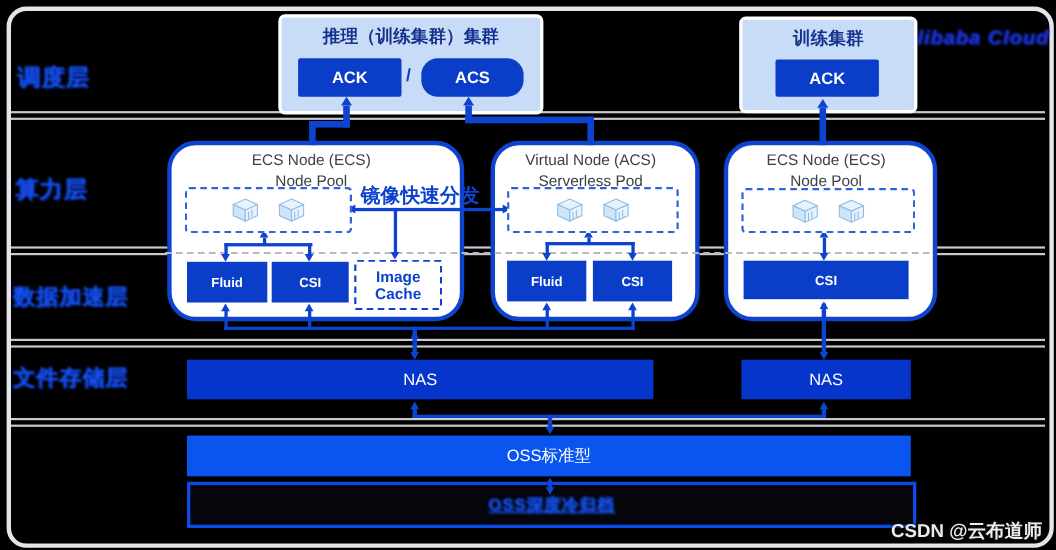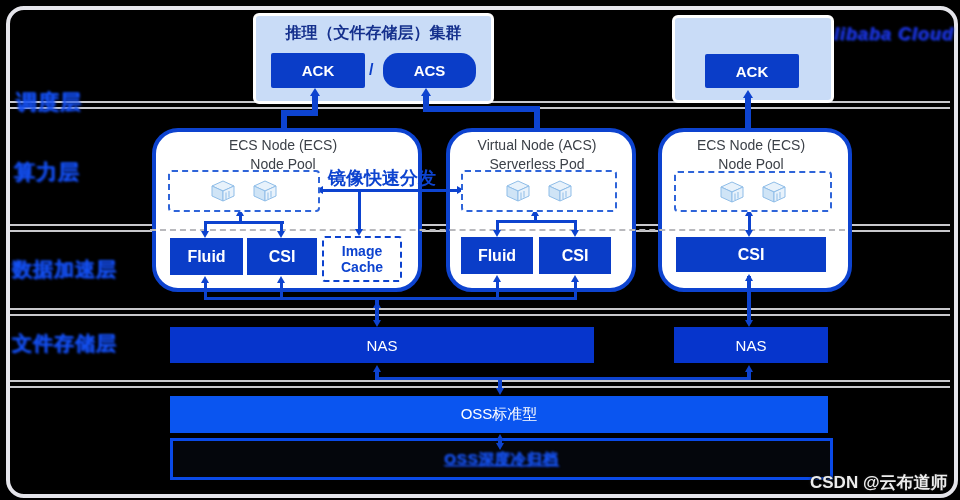--- a/index.html
+++ b/index.html
@@ -24,21 +24,21 @@
   .glitch{filter:blur(0.8px);text-shadow:1px 1px 0 rgba(20,70,240,.55),-1px 0 0 rgba(20,70,240,.35);letter-spacing:1px;}
   
   .cluster{position:absolute;background:var(--panel);border:3px solid #fff;border-radius:6px;z-index:10;}
   .cluster-title{position:absolute;left:0;right:0;top:7px;text-align:center;color:#15308d;font-weight:bold;font-size:16px;z-index:11;}
   .clu-btn{position:absolute;height:35px;background:var(--btn);color:#fff;font-weight:bold;font-size:15px;display:flex;align-items:center;justify-content:center;border-radius:2px;z-index:11;text-align:center;}
   .slash{position:absolute;color:#0a3dc8;font-weight:bold;font-size:16px;z-index:11;}
   
   .node{position:absolute;background:#fff;border:4px solid var(--blue);border-radius:26px;z-index:10;}
   .node-title{position:absolute;left:0;right:0;text-align:center;color:#3c4148;font-size:14px;line-height:19px;z-index:11;}
   .pod{position:absolute;border:2px dashed #2e64d9;border-radius:4px;background:#fff;display:flex;align-items:center;justify-content:center;gap:18px;z-index:14;}
-  .comp{position:absolute;background:var(--btn);color:#fff;font-weight:bold;font-size:16px;display:flex;align-items:center;justify-content:center;z-index:14;}
+  .comp{position:absolute;background:var(--btn);color:#fff;font-weight:bold;font-size:12px;display:flex;align-items:center;justify-content:center;z-index:14;}
   .icache{position:absolute;background:#fff;border:2px dashed var(--blue);color:var(--blue);font-weight:bold;font-size:14px;line-height:16px;display:flex;flex-direction:column;align-items:center;justify-content:center;z-index:14;border-radius:3px;}
   .annot{position:absolute;color:var(--blue);font-weight:bold;font-size:18px;z-index:14;}
   
   .bar{position:absolute;color:#fff;font-size:15px;display:flex;align-items:center;justify-content:center;z-index:10;}
   .archive{position:absolute;background:#04060c;border:3px solid #0a4ae8;display:flex;align-items:center;justify-content:center;z-index:10;}
   .archive span{color:#1552e8;font-weight:bold;font-size:15px;text-decoration:underline;}
   
   .vthick{position:absolute;width:6px;background:var(--blue);z-index:12;}
   .vline{position:absolute;width:3px;background:var(--blue);z-index:13;}
   .hline{position:absolute;height:3px;background:var(--blue);z-index:13;}
@@ -56,35 +56,36 @@
 
 <div id="stage">
   <div class="frame"></div>
 
   <div class="sep" style="top:101px;"></div>
   <div class="sep" style="top:224px;"></div>
   <div class="sep-dashed" style="left:150px;top:229px;width:695px;"></div>
   <div class="sep" style="top:308px;"></div>
   <div class="sep" style="top:380px;"></div>
 
-  <div class="layer-label glitch" style="left:16px;top:56px;font-size:21px;margin-top:32px;">调度层</div>
+  <div class="layer-label glitch" style="left:16px;top:56px;font-size:21px;">调度层</div>
   <div class="layer-label glitch" style="left:14px;top:158px;font-size:21px;">算力层</div>
   <div class="layer-label glitch" style="left:12px;top:330px;font-size:20px;">文件存储层</div>
   <div class="layer-label glitch" style="left:12px;top:256px;font-size:20px;">数据加速层</div>
 
   <div class="logo glitch" style="left:820px;top:24px;">Alibaba Cloud</div>
 
   <div class="cluster" style="left:253px;top:13px;width:235px;height:85px;">
-    <div class="cluster-title">推理（文件存储层）集群</div>
+    <div class="cluster-title">推理（训练集群）集群</div>
     <div class="clu-btn" style="left:15px;top:37px;width:94px;">ACK</div>
     <div class="slash" style="left:113px;top:45px;">/</div>
     <div class="clu-btn" style="left:127px;top:37px;width:93px;border-radius:15px;">ACS</div>
   </div>
 
   <div class="cluster" style="left:672px;top:15px;width:156px;height:82px;">
+    <div class="cluster-title">训练集群</div>
     <div class="clu-btn" style="left:30px;top:36px;width:94px;height:34px;">ACK</div>
   </div>
 
   <div class="arr arr-up" style="left:310px;top:88px;z-index:12;"></div>
   <div class="vthick" style="left:312px;top:96px;height:20px;"></div>
   <div class="vthick" style="left:281px;top:110px;width:37px;height:6px;"></div>
   <div class="vthick" style="left:281px;top:110px;height:22px;"></div>
 
   <div class="arr arr-up" style="left:421px;top:88px;z-index:12;"></div>
   <div class="vthick" style="left:423px;top:96px;height:16px;"></div>

